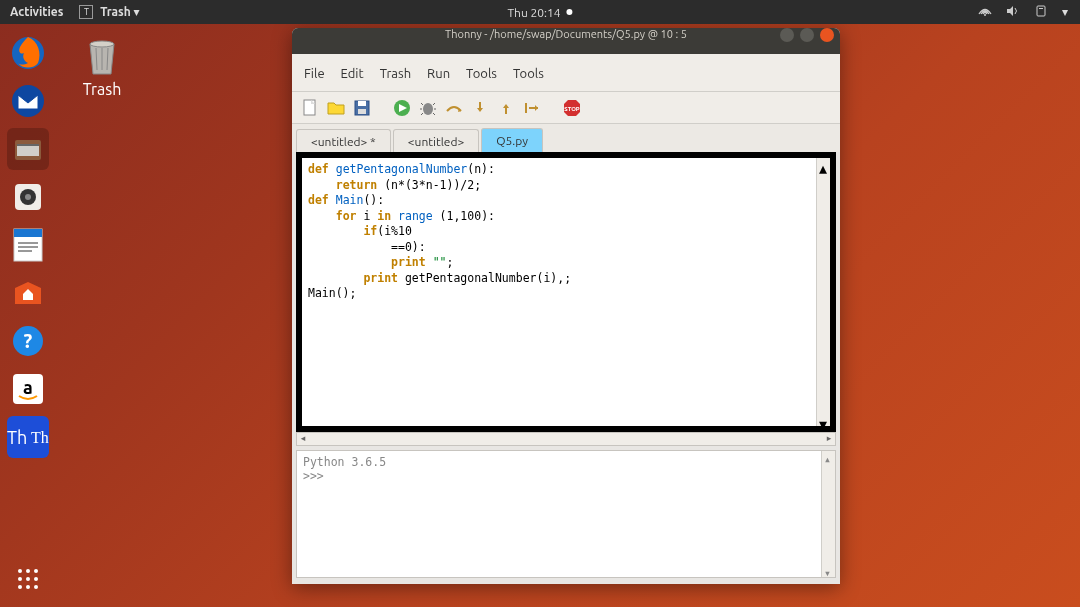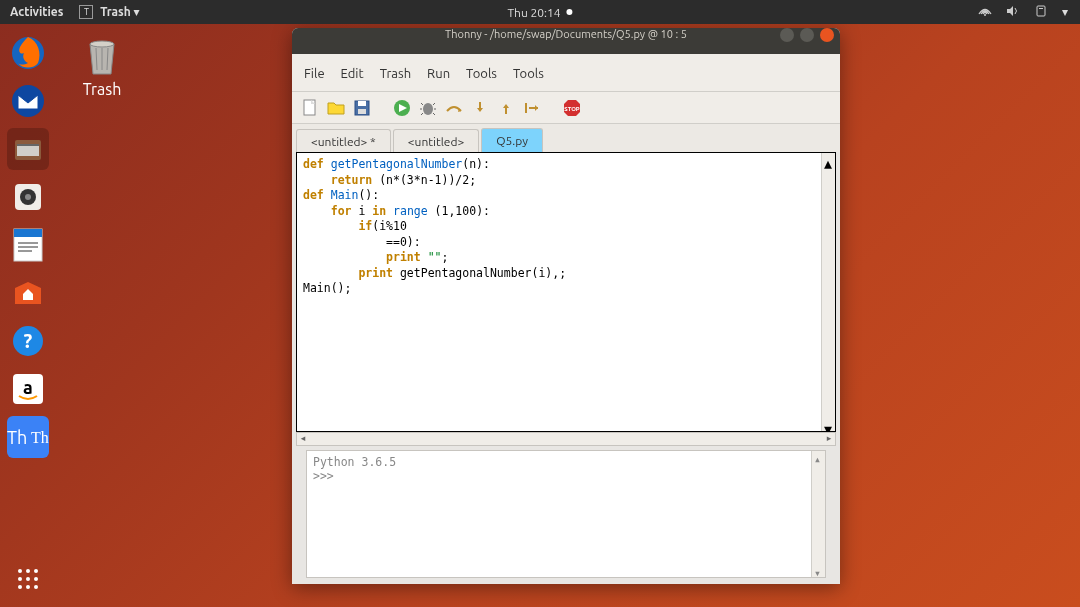--- a/index.html
+++ b/index.html
@@ -35,34 +35,34 @@
     .menubar { height: 38px; background: #f0ede8; display: flex; align-items: center; gap: 4px; padding: 0 6px; font-size: 13px; color: #333; border-bottom: 1px solid #d0cec9; }
     .menubar span { padding: 2px 6px; cursor: pointer; }
     
     .toolbar { height: 32px; background: #f0ede8; display: flex; align-items: center; gap: 6px; padding: 0 8px; border-bottom: 1px solid #d0cec9; }
     .tbtn { width: 20px; height: 20px; cursor: pointer; display: flex; align-items: center; justify-content: center; }
     
     .tab-row { height: 28px; background: #ece9e4; display: flex; align-items: flex-end; padding-left: 4px; }
     .tab { padding: 5px 14px; font-size: 12px; color: #333; background: #ece9e4; border: 1px solid #c7c4bf; border-bottom: none; border-radius: 3px 3px 0 0; margin-right: 2px; cursor: pointer; position: relative; top: 1px; }
     .tab.active { background: #7dd3fc; border-bottom: 1px solid #0f172a; }
     
-    .editor { background: #fff; height: 280px; position: relative; border: 1px solid #000000; margin: 0 4px; overflow: hidden; }
+    .editor { background: #fff; height: 280px; position: relative; border: 6px solid #000000; margin: 0 4px; overflow: hidden; }
     .code { font-family: "DejaVu Sans Mono", monospace; font-size: 11.5px; line-height: 1.35; padding: 4px 6px; white-space: pre; color: #000; }
     .code .kw { color: #c08000; font-weight: bold; }
     .code .fn { color: #0060c0; }
     .code .str { color: #008022; }
     .scrollbar-v { position: absolute; right: 0; top: 0; bottom: 0; width: 14px; background: #f0ede8; border-left: 1px solid #d0cec9; }
     .scroll-arrow { position: absolute; width: 10px; height: 10px; left: 2px; }
     .scrollbar-h { height: 14px; background: #f0ede8; border: 1px solid #c7c4bf; margin: 0 4px 4px; position: relative; }
     .scrollbar-h .sa-l, .scrollbar-h .sa-r { position: absolute; width: 12px; height: 12px; top: 0; font-size: 9px; text-align: center; color: #666; }
     .scrollbar-h .sa-l { left: 0; }
     .scrollbar-h .sa-r { right: 0; }
     
     .shell-tab-row { height: 24px; display: flex; align-items: flex-end; padding-left: 4px; margin-top: 6px; }
-    .shell { background: #fff; height: 128px; border: 1px solid #c7c4bf; margin: 0 14px 6px; font-family: "DejaVu Sans Mono", monospace; font-size: 11.5px; padding: 4px 6px; color: #888; position: relative; }
+    .shell { background: #fff; height: 128px; border: 1px solid #c7c4bf; margin: 0 4px 6px; font-family: "DejaVu Sans Mono", monospace; font-size: 11.5px; padding: 4px 6px; color: #888; position: relative; }
     .shell .chev { color: #888; }
   </style>
 </head>
 <body>
 
 <div class="topbar">
   <div class="topbar-left">
     <span class="bold">Activities</span>
     <span>
       <span style="display:inline-block;width:14px;height:14px;border:1px solid #999;vertical-align:middle;margin-right:4px;font-size:9px;text-align:center;line-height:12px;">T</span>
@@ -154,21 +154,21 @@
         <text x="17" y="24" text-anchor="middle" fill="#fff" font-size="20" font-weight="bold">?</text>
       </svg>
     </div>
   <div class="dock-item">
       <svg width="34" height="34" viewBox="0 0 34 34">
         <rect x="2" y="2" width="30" height="30" rx="4" fill="#fff"></rect>
         <text x="17" y="22" text-anchor="middle" fill="#000" font-size="18" font-weight="bold">a</text>
         <path d="M8 24 Q17 30 26 24" stroke="#ff9800" fill="none" stroke-width="2"></path>
       </svg>
     </div>
-  <div class="dock-item with-bg" style="background:#3b82f6;">
+  <div class="dock-item with-bg" style="background:#1d4ed8;">
       <text x="0" y="0" style="font-size:18px;color:#fff;">Th</text>
       <svg width="30" height="24">
         <text x="4" y="18" fill="#fff" font-size="16" font-family="serif">Th</text>
       </svg>
     </div>
 </div>
 
 <div class="apps-button">
   <svg width="24" height="24" viewBox="0 0 24 24">
     <circle cx="4" cy="4" r="2" fill="#fff"></circle>

